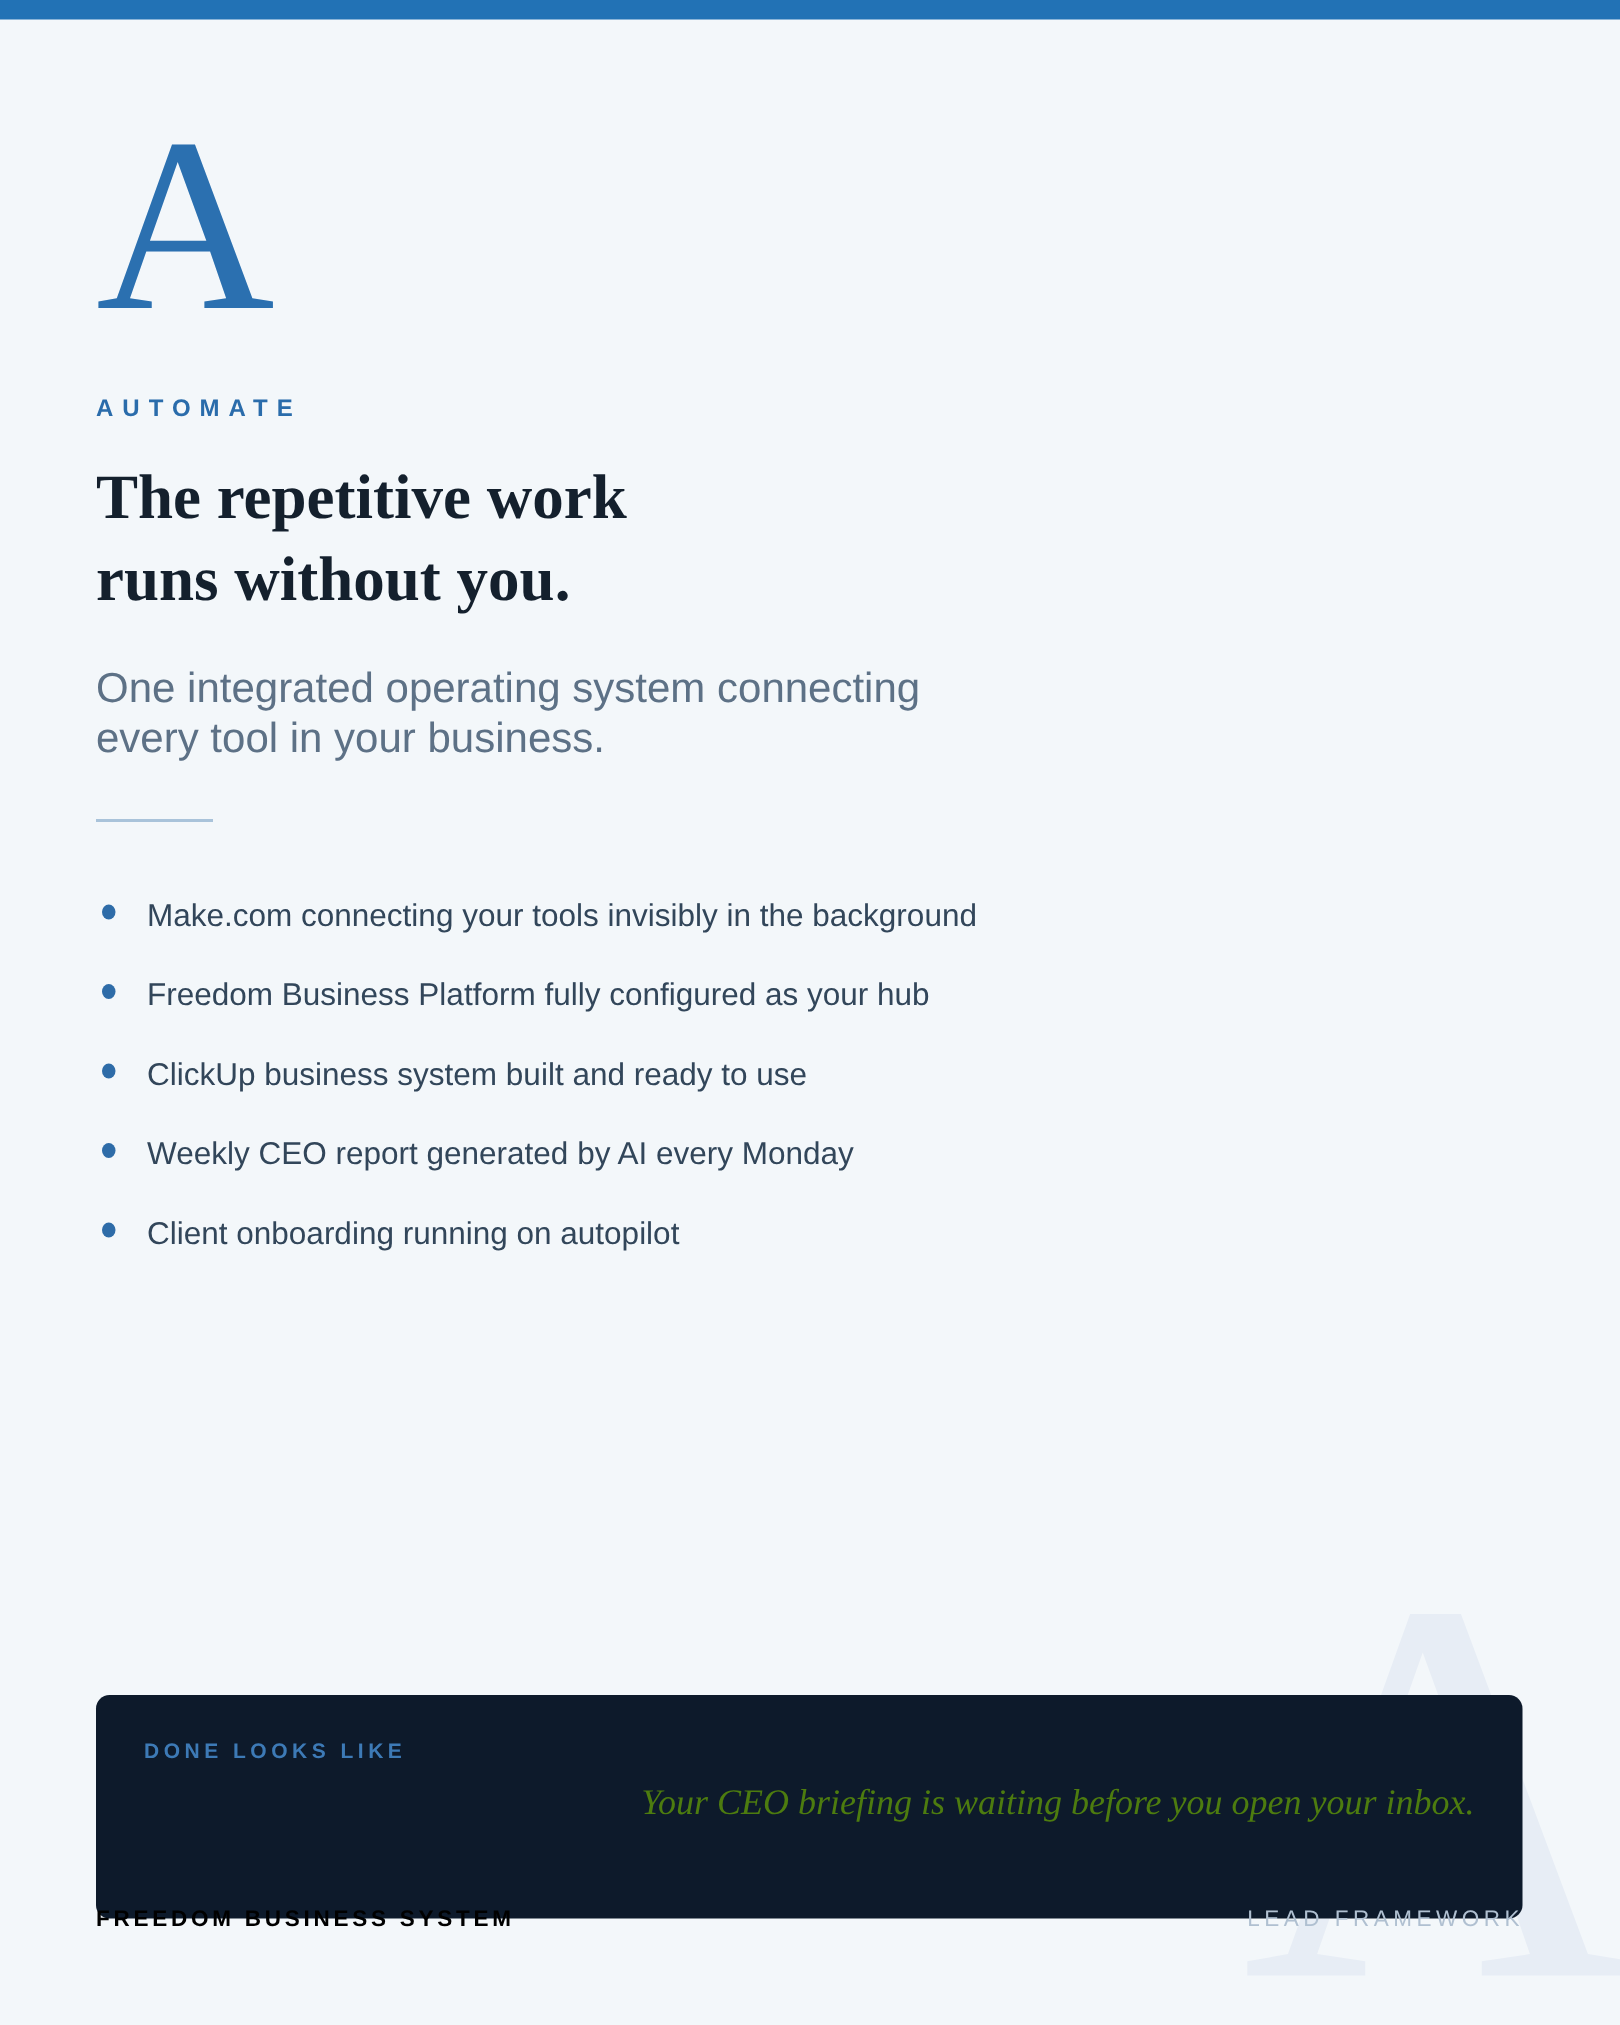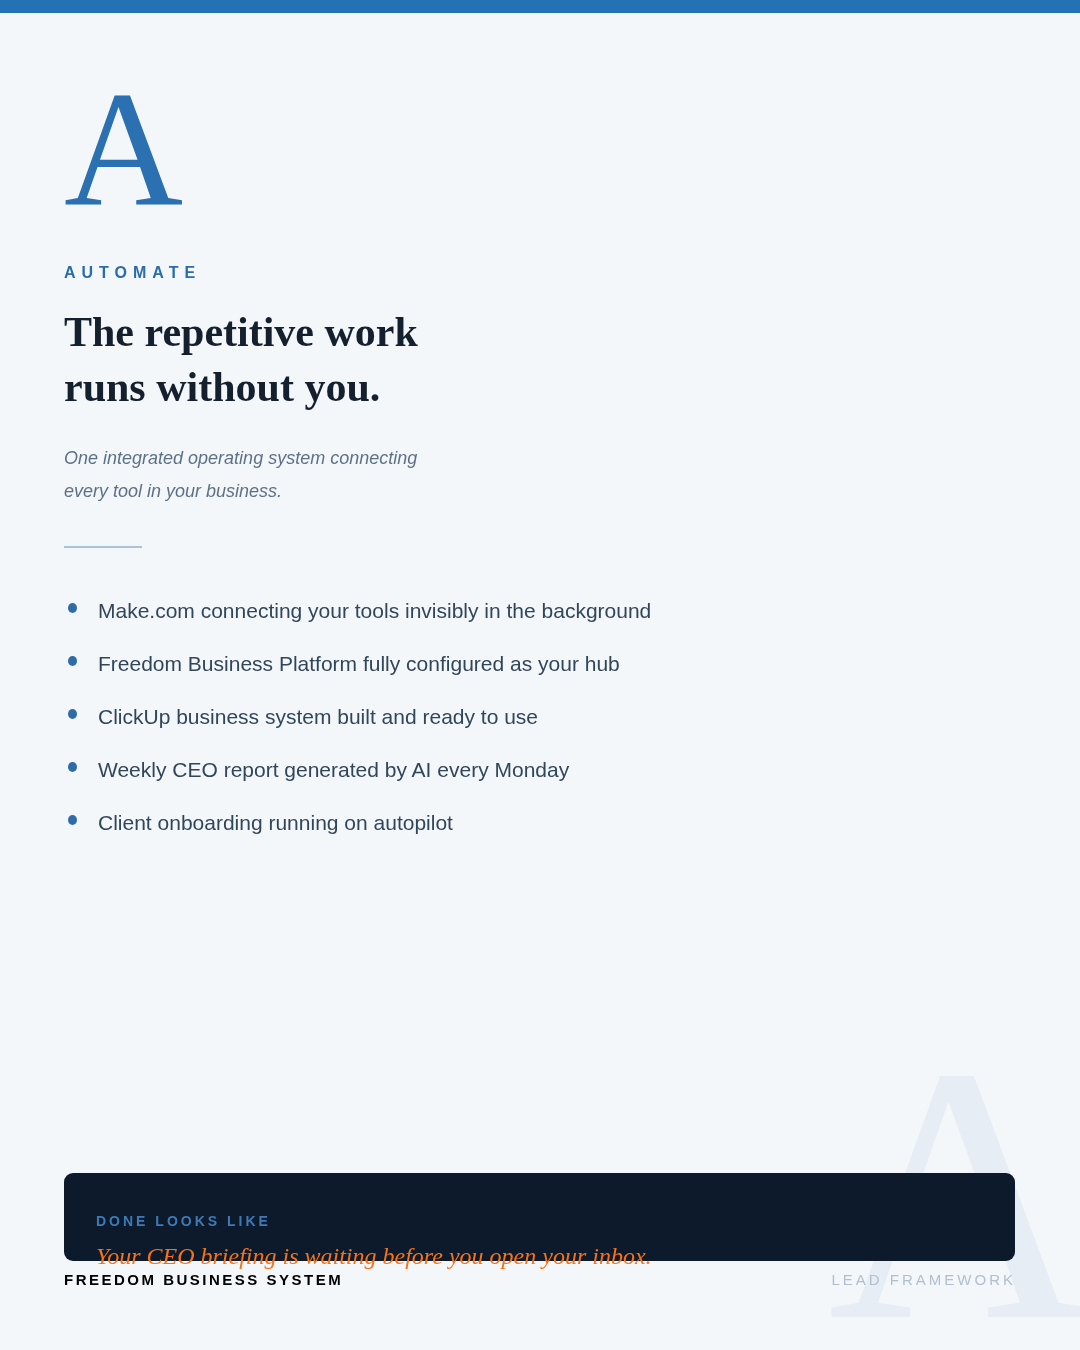--- a/index.html
+++ b/index.html
@@ -60,22 +60,21 @@
     font-family: Liberation Serif, serif;
     font-size: 42px;
     line-height: 55px;
     color: #14202d;
     white-space: pre-line;
   }
 
   .subtitle {
     position: absolute;
     top: 442px; left: 64px;
-    font-size: 18px;
-    font-style: italic;
+    font-size: 28px;
     line-height: 33px;
     color: #5d7186;
     white-space: pre-line;
   }
 
   .divider {
     position: absolute;
     top: 546px; left: 64px;
     width: 78px; height: 2px;
     background: #a9c3da;
@@ -98,38 +97,39 @@
   .dot {
     flex: 0 0 auto;
     width: 9px; height: 10px;
     border-radius: 50%;
     background: #2e6ca8;
     margin: 5px 21px 0 4px;
   }
 
   .callout-card {
     position: absolute;
-    top: 1173px; left: 64px;
-    width: 951px; height: 88px;
+    top: 1130px; left: 64px;
+    width: 951px; height: 149px;
     background: #0d1a2b;
     border-radius: 9px;
-    padding: 40px 32px;
+    padding: 29px 32px;
   }
   .callout-label {
     font-size: 14px;
     font-weight: bold;
     letter-spacing: 3px;
     color: #3d7ab6;
   }
   .callout-quote {
     margin-top: 14px;
     font-family: "Liberation Serif", serif;
     font-style: italic;
     font-size: 24px;
-    color: #f97316;
+    color: #4d7c0f;
+    text-align: right;
   }
 
   .footer {
     position: absolute;
     top: 1271px; left: 64px; right: 64px;
     display: flex;
     justify-content: space-between;
     align-items: baseline;
   }
   .footer-left {

